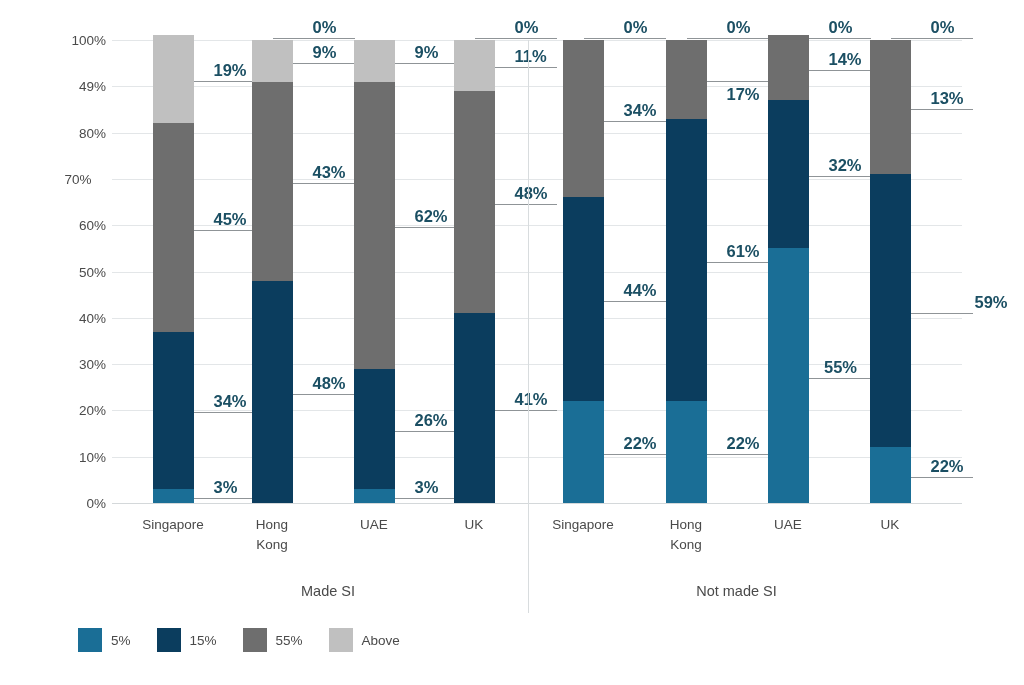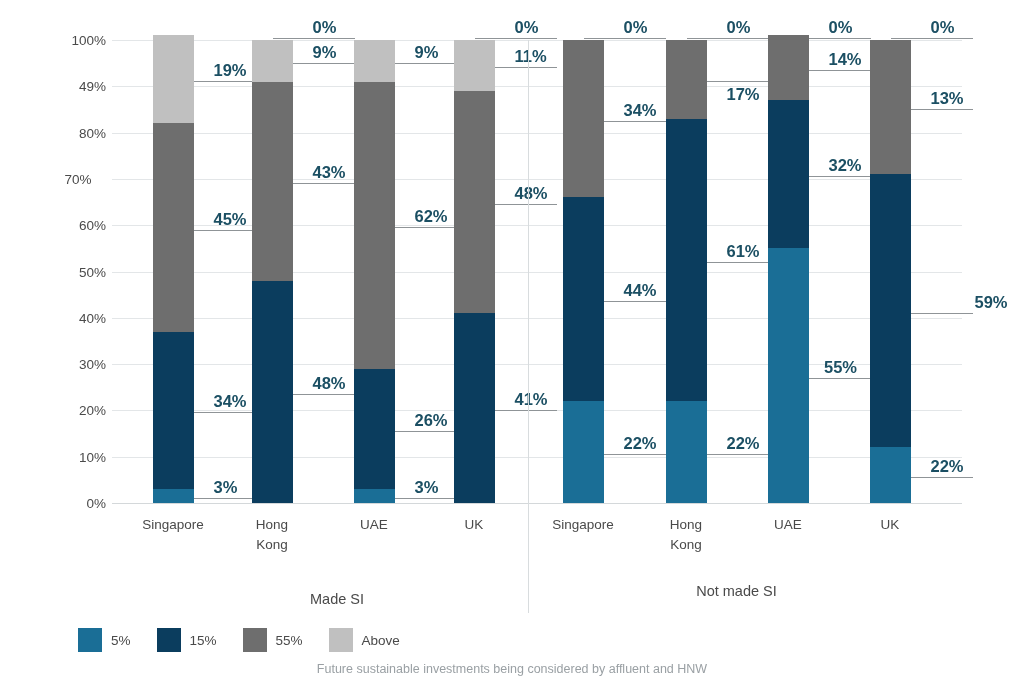--- a/index.html
+++ b/index.html
@@ -163,21 +163,21 @@
       <div class="vlabel" style="left: 402.5px; top: 163.05px;">48%</div>
       <div class="leader" style="left: 362.5px; width: 82px; top: 164.05px;"></div>
       <div class="vlabel" style="left: 402.5px; top: 26.465px;">11%</div>
       <div class="leader" style="left: 362.5px; width: 82px; top: 27.465px;"></div>
       <div class="bar" style="left: 341.5px; height: 463px;">
         <div class="seg" style="bottom: 0px; height: 189.83px; background: rgb(11, 61, 94);"></div>
         <div class="seg" style="bottom: 189.83px; height: 222.24px; background: rgb(110, 110, 110);"></div>
         <div class="seg" style="bottom: 412.07px; height: 50.93px; background: rgb(192, 192, 192);"></div>
       </div>
       <div class="catlabel" style="left: 362px; top: 475px; width: 120px;">UK</div>
-      <div class="grouplabel" style="left: 225px; top: 543px; margin-top: 8px;">Made SI</div>
+      <div class="grouplabel" style="left: 216px; top: 543px;">Made SI</div>
       <div class="vlabel" style="left: 511.5px; top: 413.07px;">22%</div>
       <div class="leader" style="left: 471.5px; width: 82px; top: 414.07px;"></div>
       <div class="vlabel" style="left: 511.5px; top: 260.28px;">44%</div>
       <div class="leader" style="left: 471.5px; width: 82px; top: 261.28px;"></div>
       <div class="vlabel" style="left: 511.5px; top: 79.71px;">34%</div>
       <div class="leader" style="left: 471.5px; width: 82px; top: 80.71px;"></div>
       <div class="vlabel" style="left: 511.5px; top: -3px;">0%</div>
       <div class="leader" style="left: 471.5px; width: 82px; top: -2px;"></div>
       <div class="bar" style="left: 450.5px; height: 463px;">
         <div class="seg" style="bottom: 0px; height: 101.86px; background: rgb(26, 110, 150);"></div>
@@ -244,15 +244,14 @@
       <div class="legend-item">
         <span class="swatch" style="background: rgb(110, 110, 110);"></span>
         <span class="legend-text">55%</span>
       </div>
       <div class="legend-item">
         <span class="swatch" style="background: rgb(192, 192, 192);"></span>
         <span class="legend-text">Above</span>
       </div>
     </div>
 
-  <div class="footer">Future sustainable investments being considered by affluent and HNW</div>
 
 </div>
 
 </body></html>

